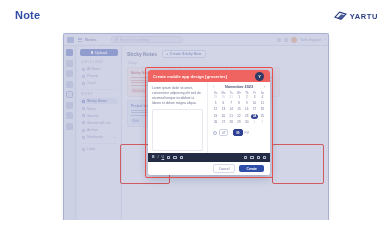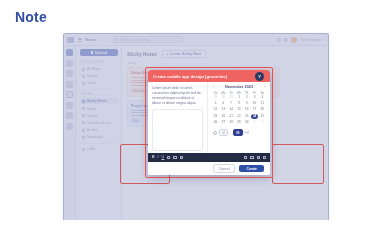--- a/index.html
+++ b/index.html
@@ -12,21 +12,21 @@
   }
   .page { position: relative; width: 391px; height: 220px; background: #fff; }
 
   
   .page-header {
     position: absolute; left: 0; top: 0; width: 391px; height: 30px;
     background: #ffffff;
   }
   .page-title {
     position: absolute; left: 15px; top: 9px;
-    font-size: 14px; font-weight: bold; color: #2f4da4;
+    font-size: 11px; font-weight: bold; color: #2f4da4;
     letter-spacing: .2px;
   }
   .brand { position: absolute; right: 13px; top: 11px; display: flex; align-items: center; gap: 3px; }
   .brand-mark { width: 13px; height: 10px; position: relative; }
   .brand-mark svg { display: block; }
   .brand-text { font-size: 7.5px; font-weight: bold; color: #2b3f86; letter-spacing: .6px; }
 
   
   .app-shot {
     position: absolute; left: 63px; top: 33px; width: 266px; height: 187px;
@@ -203,20 +203,29 @@
     position: absolute; border: 1.2px solid #e8504c; border-radius: 2px; z-index: 45; pointer-events: none;
   }
 </style>
 </head>
 <body>
 
 <div class="page">
 
   <div class="page-header">
     <div class="page-title">Note</div>
+    <div class="brand">
+      <span class="brand-mark">
+        <svg width="13" height="10" viewBox="0 0 13 10" aria-hidden="true">
+          <path d="M1 6.2 L5.6 1.2 L12 3.1 L7.4 8.2 Z" fill="none" stroke="#2b3f86" stroke-width="1.1"></path>
+          <path d="M3 7.6 L7.2 3.3 L10.6 4.3 L6.6 8.8 Z" fill="#2b3f86" opacity=".85"></path>
+        </svg>
+      </span>
+      <span class="brand-text">YARTU</span>
+    </div>
   </div>
 
   <div class="app-shot">
 
     <div class="app-topbar">
       <span class="tb-logo"></span>
       <span class="tb-burger">
           <i></i>
           <i></i>
           <i></i>

